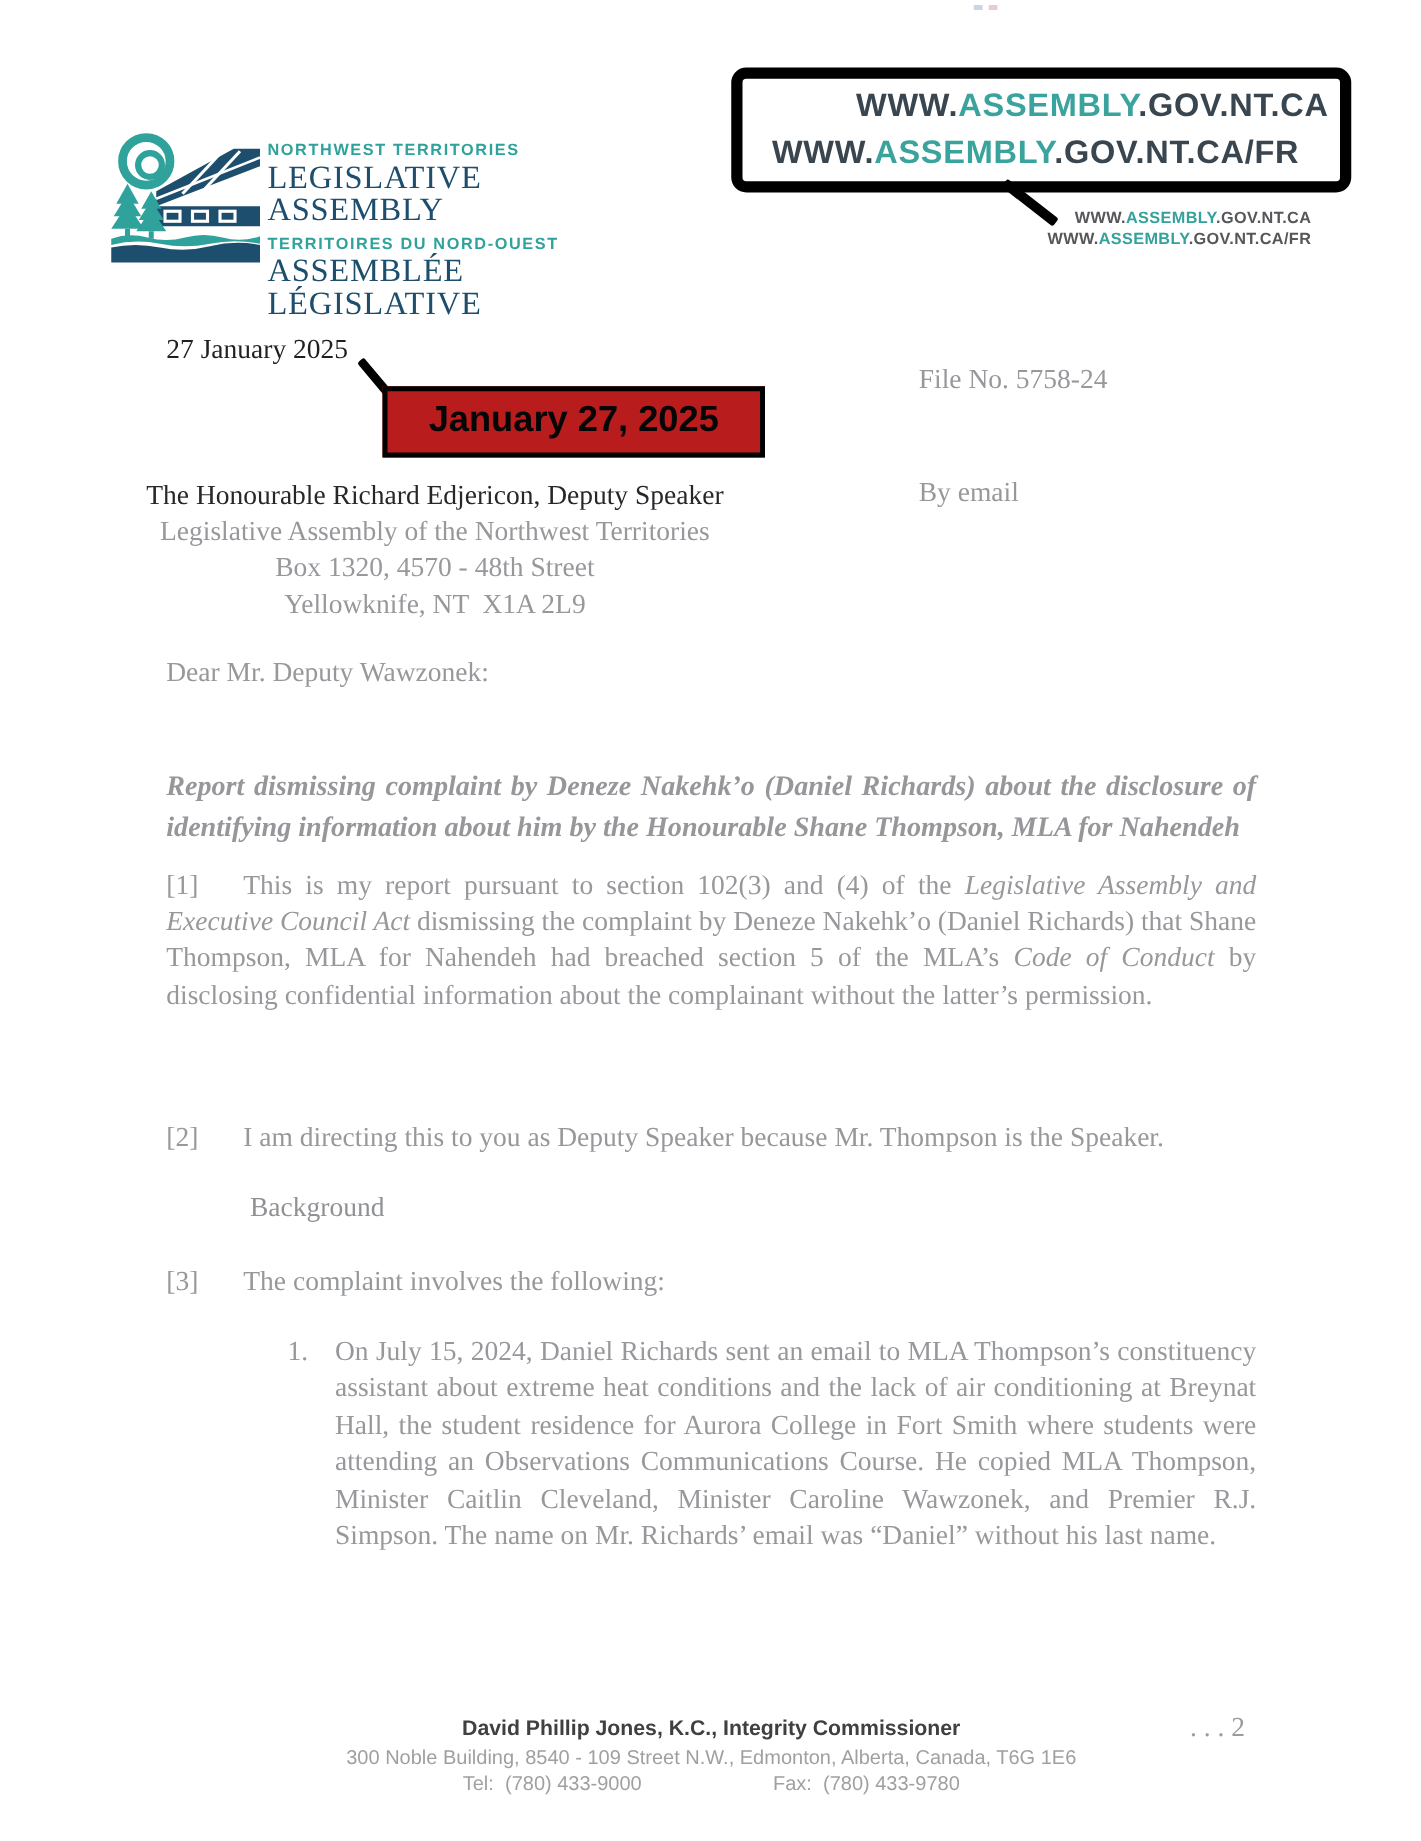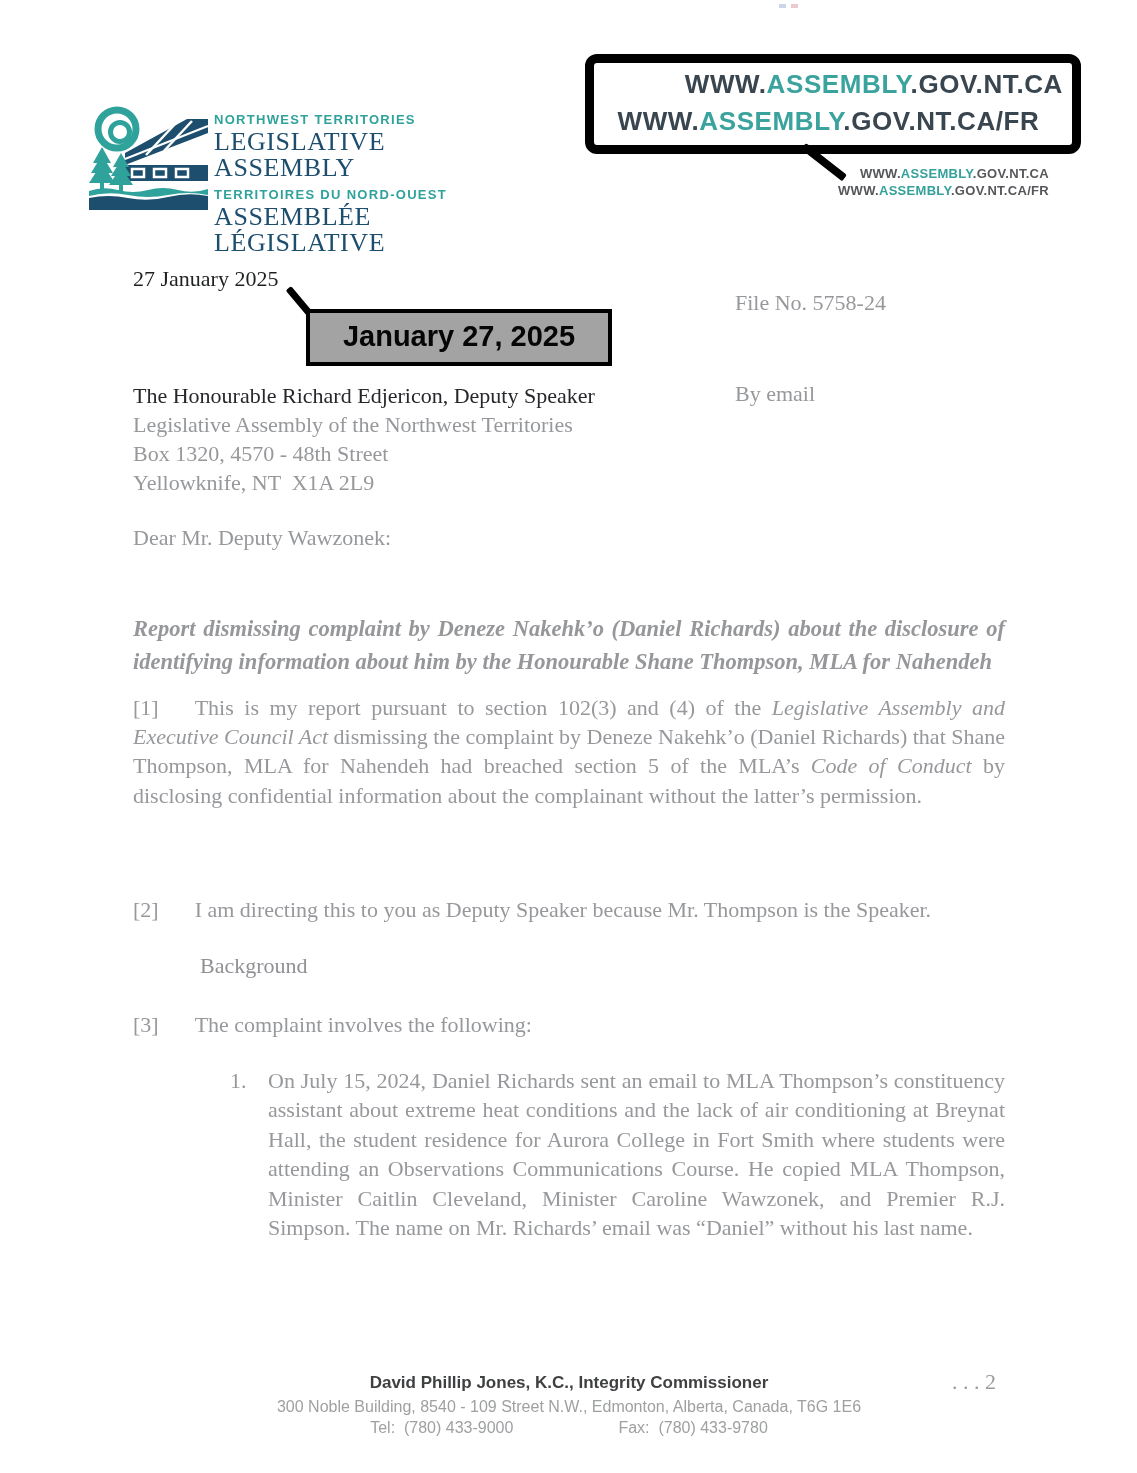--- a/index.html
+++ b/index.html
@@ -33,30 +33,30 @@
   .cl2{left:291px;top:286px;width:36px;height:7px;transform:rotate(50deg);transform-origin:left top;}
 
   
   .small-urls{right:88px;top:165px;text-align:right;
               font-family:"Liberation Sans","DejaVu Sans",sans-serif;font-weight:700;
               font-size:13px;letter-spacing:0.3px;color:#56575A;line-height:17px;}
   .small-urls .teal{color:#35A19B;}
 
   
   .date{left:133px;top:266px;font-size:22px;color:#1E2022;}
-  .date-box{left:306px;top:309px;width:298px;border:4px solid #000;background:#a3a3a3;
+  .date-box{left:306px;top:309px;width:298px;border:4px solid #000;background:#b91c1c;
             font-family:"Liberation Sans","DejaVu Sans",sans-serif;font-weight:700;
             font-size:29px;color:#060606;text-align:center;padding:7px 0 9px 0;}
 
   .gray{color:#96989B;}
   .dark{color:#26272B;}
   .file-no{left:735px;top:290px;font-size:22px;}
   .by-email{left:735px;top:381px;font-size:22px;}
 
-  .recipient{left:133px;top:381px;font-size:22px;line-height:29px;}
+  .recipient{left:117px;top:381px;font-size:22px;line-height:29px;text-align:center;}
   .prewrap{white-space:pre-wrap;}
 
   .salutation{left:133px;top:525px;font-size:22px;}
 
   .subject{left:133px;top:612px;width:872px;font-size:22.5px;line-height:33px;
            font-weight:bold;font-style:italic;text-align:justify;color:#96979A;}
 
   .para{left:133px;width:872px;font-size:22px;line-height:29.2px;text-align:justify;color:#96989B;}
   .ptab{display:inline-block;width:36px;}
   .p1{top:693px;}

